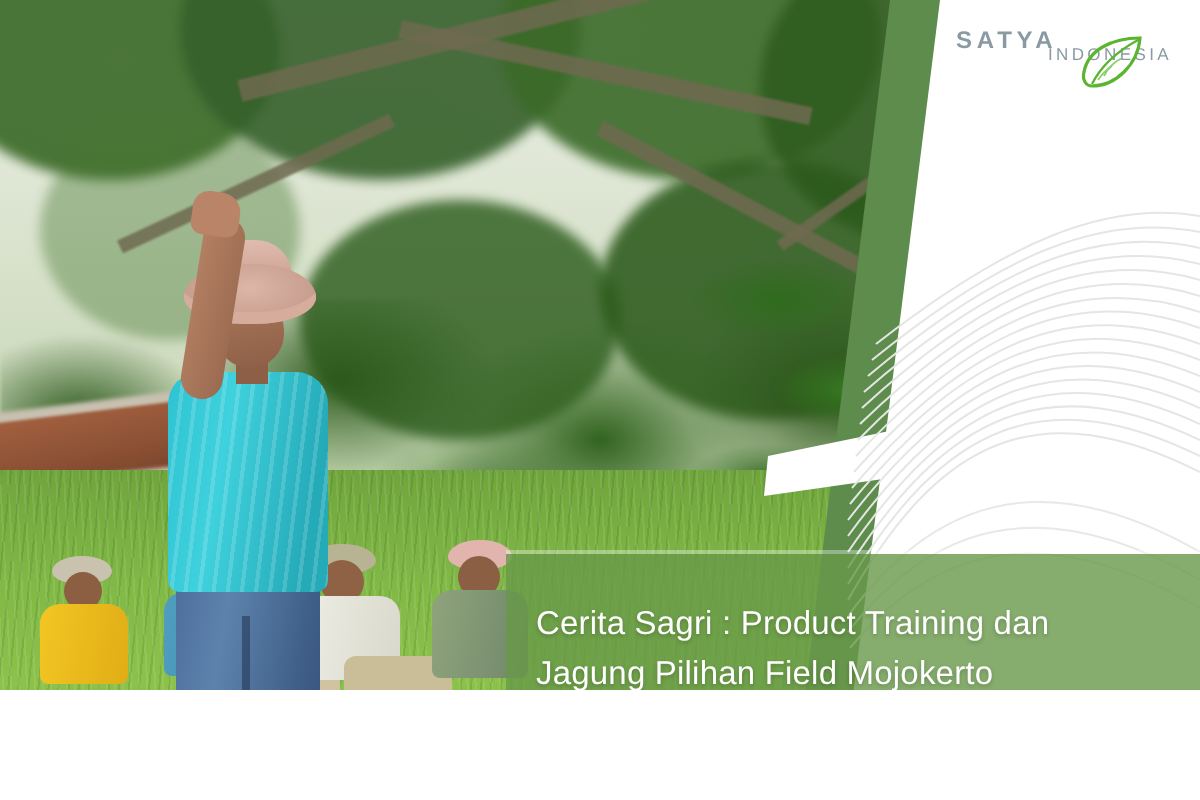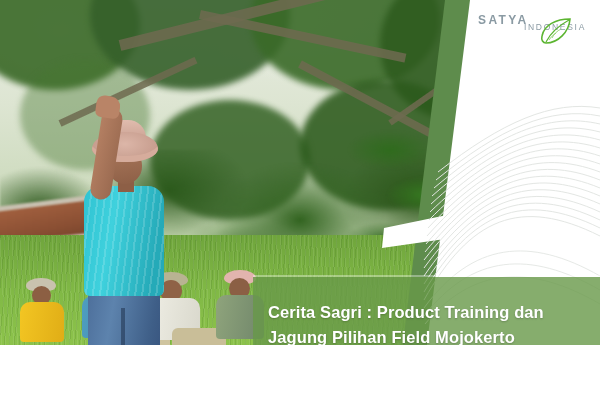--- a/index.html
+++ b/index.html
@@ -161,21 +161,21 @@
   }
 
   
   .title-bar{
     position:absolute;left:253px;top:277px;width:347px;height:96px;
     background:rgba(104,152,72,0.80);
     display:flex;flex-direction:column;justify-content:center;
     padding:0 0 0 15px;box-sizing:border-box;
   }
   .title-line{
-    color:#ffffff;font-weight:bold;font-size:16.5px;line-height:25px;
+    color:#ffffff;font-weight:normal;font-size:16.5px;line-height:25px;
     letter-spacing:.1px;white-space:nowrap;
     text-shadow:0 1px 2px rgba(0,0,0,.22);
   }
   .title-bar-top-edge{
     position:absolute;left:253px;top:275px;width:347px;height:2px;
     background:rgba(255,255,255,.35);
   }
 </style>
 </head>
 <body>

